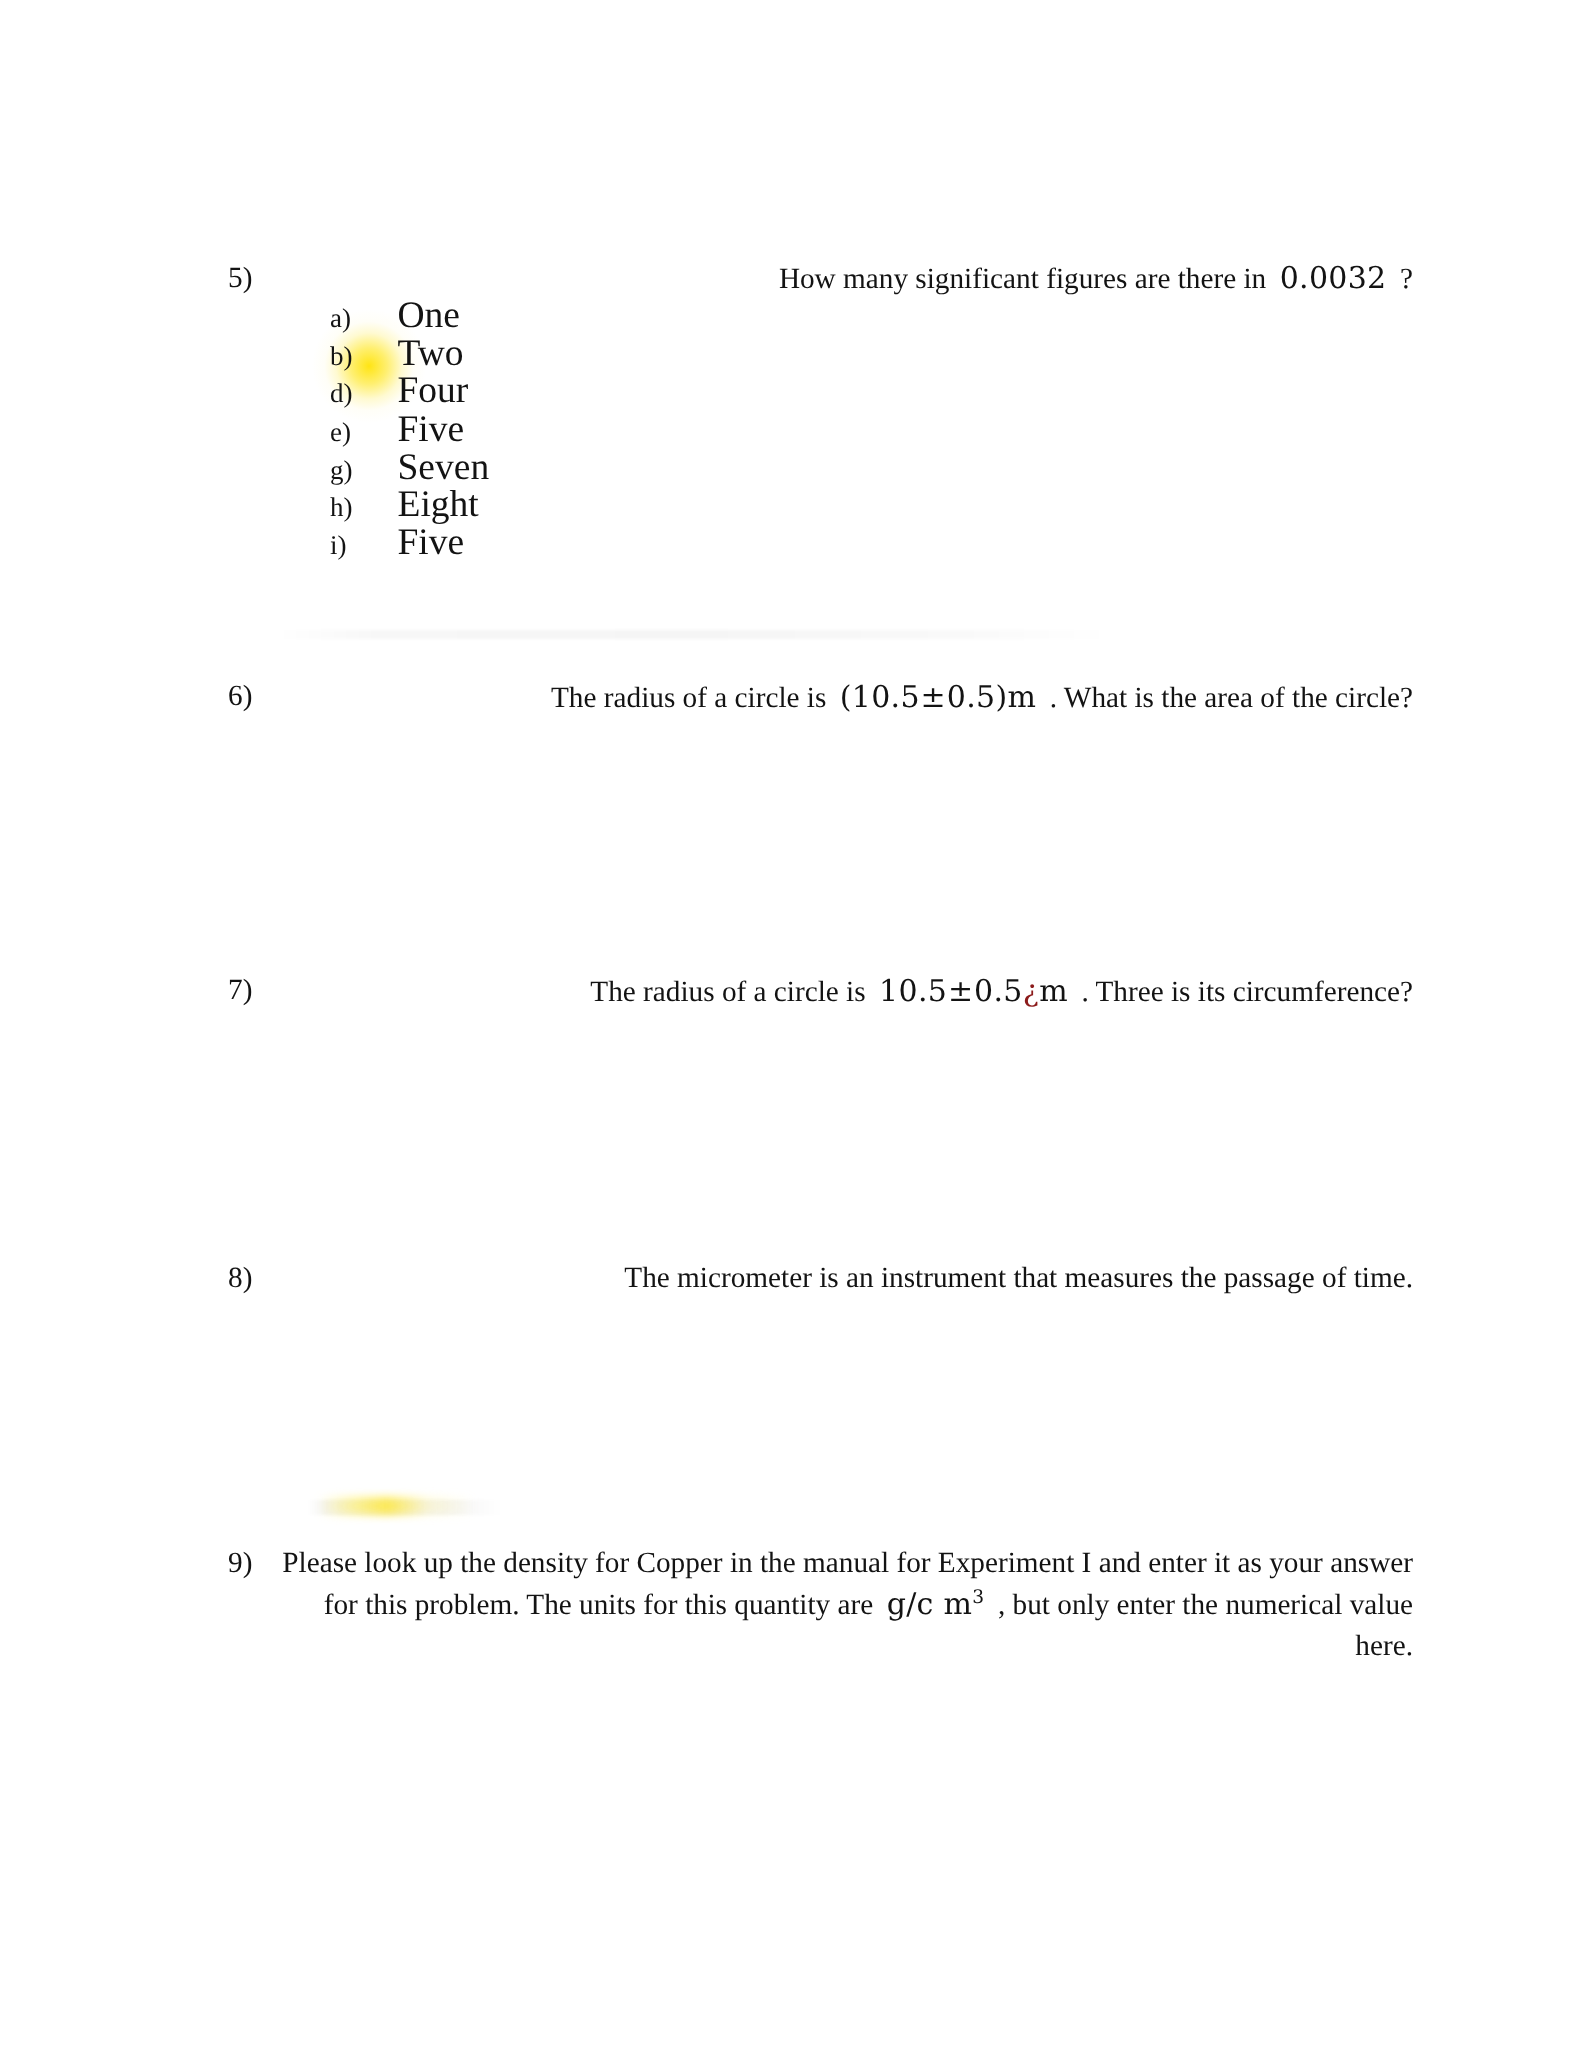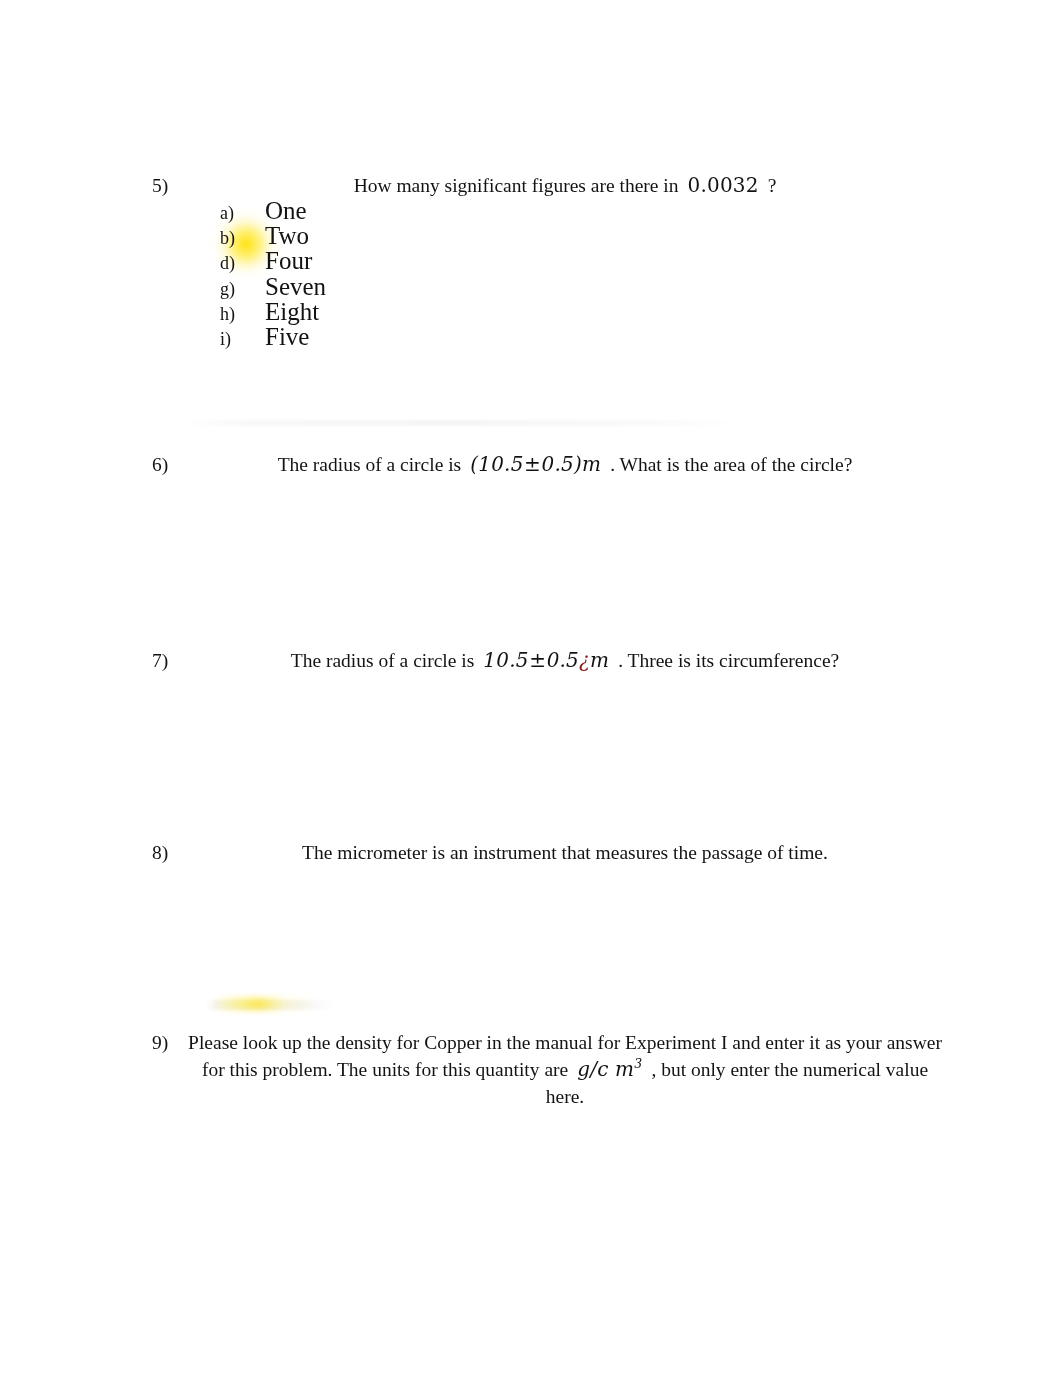--- a/index.html
+++ b/index.html
@@ -30,38 +30,38 @@
   .qnum {
     position: absolute;
     left: 0;
     top: 0;
     width: 32px;
     text-align: left;
     font-size: 19.5px;
   }
   .qbody {
     margin-left: 36px;
-    text-align: center;
+    text-align: right;
   }
 
   
   .math {
     font-family: "DejaVu Serif", "Liberation Serif", serif;
     font-size: 20px;
     letter-spacing: 0.2px;
     white-space: nowrap;
   }
   .math .pm { padding: 0 0.5px; }
   .math sup {
     font-size: 0.62em;
     vertical-align: super;
     line-height: 0;
   }
   .math-gap-l { margin-left: 9px; }
-  .math-gap-r { margin-right: 9px; font-style: italic; }
+  .math-gap-r { margin-right: 9px; }
   .qmark-sp { margin-left: 9px; }
   .artifact-char {
     color: #8c1b1b;
     font-family: "DejaVu Serif", "Liberation Serif", serif;
   }
 
   
   .options {
     position: absolute;
     left: 220px;
@@ -150,20 +150,23 @@
 
     <div class="option-row">
       <span class="opt-letter">b)</span><span class="opt-text">Two</span>
     </div>
 
 
     <div class="option-row">
       <span class="opt-letter">d)</span><span class="opt-text">Four</span>
     </div>
 
+    <div class="option-row">
+      <span class="opt-letter">e)</span><span class="opt-text">Five</span>
+    </div>
 
 
     <div class="option-row">
       <span class="opt-letter">g)</span><span class="opt-text">Seven</span>
     </div>
 
     <div class="option-row">
       <span class="opt-letter">h)</span><span class="opt-text">Eight</span>
     </div>
 

